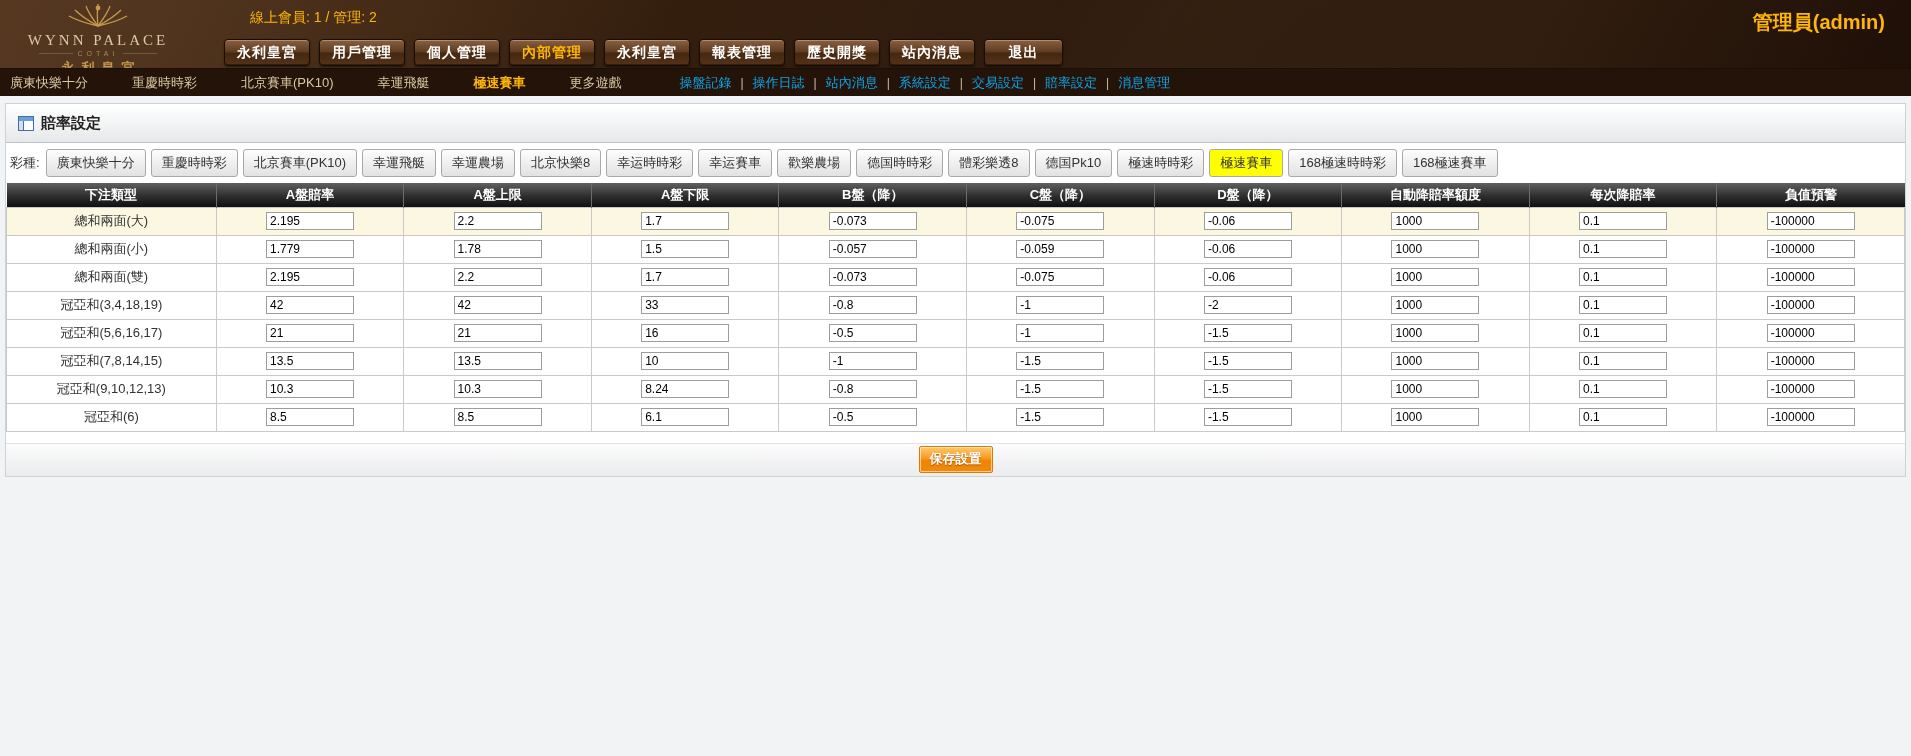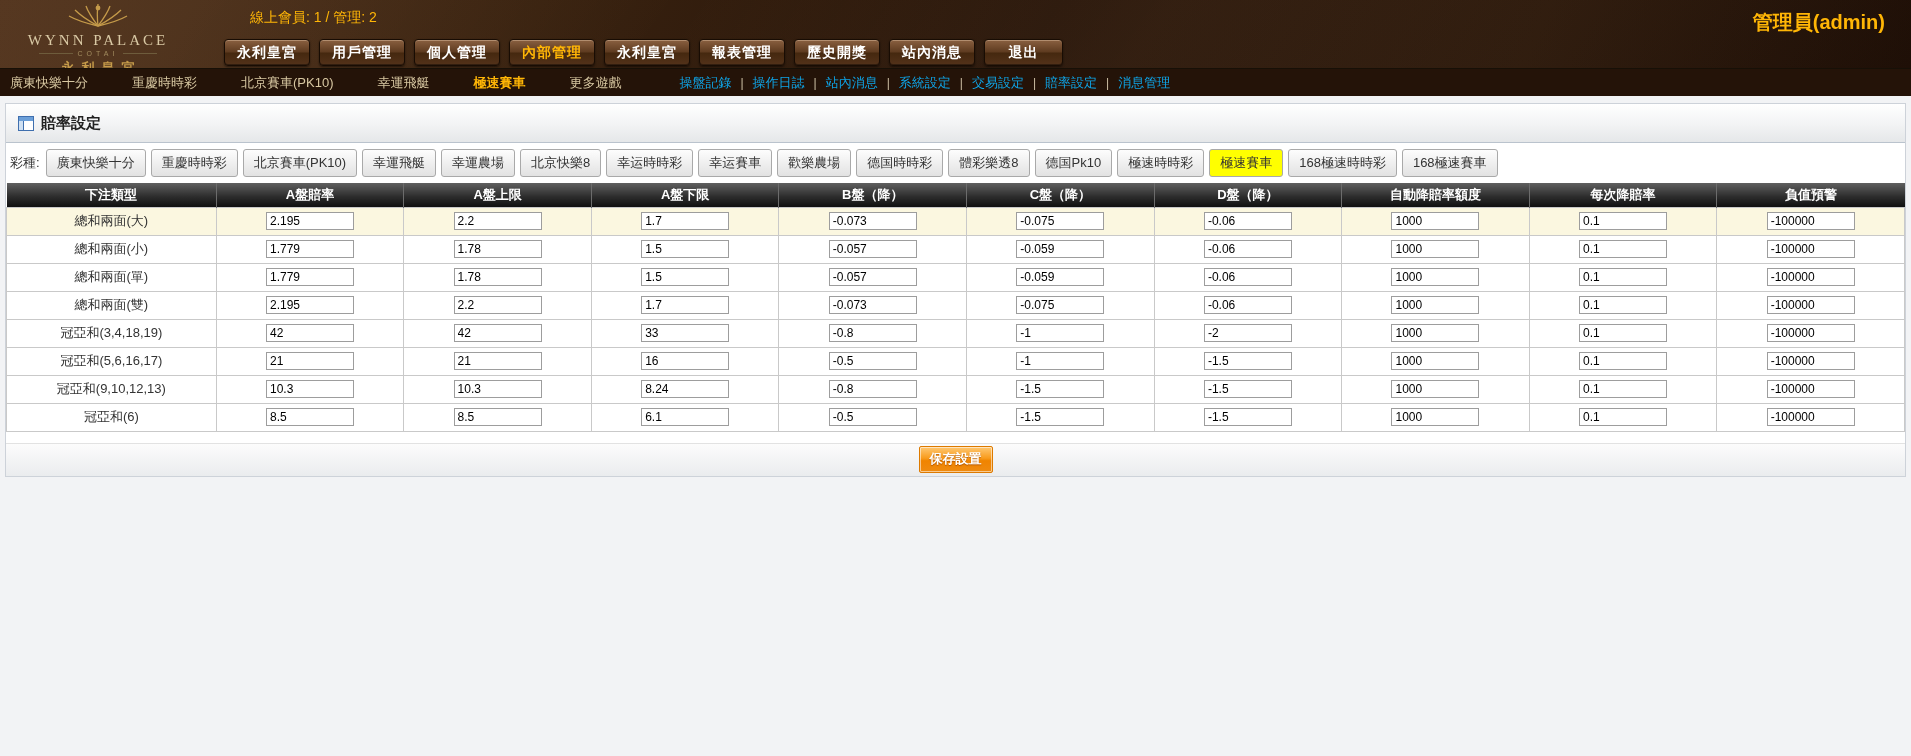--- a/index.html
+++ b/index.html
@@ -243,32 +243,20 @@
             <td><input type="text" class="odds-input" value="1.78" style=""></td>
             <td><input type="text" class="odds-input" value="1.5" style=""></td>
             <td><input type="text" class="odds-input" value="-0.057" style=""></td>
             <td><input type="text" class="odds-input" value="-0.059" style=""></td>
             <td><input type="text" class="odds-input" value="-0.06" style=""></td>
             <td><input type="text" class="odds-input" value="1000" style=""></td>
             <td><input type="text" class="odds-input" value="0.1" style=""></td>
             <td><input type="text" class="odds-input" value="-100000" style=""></td>
           </tr>
           <tr>
-            <td class="label-cell">總和兩面(單)</td>
-            <td><input type="text" class="odds-input" value="1.779" style=""></td>
-            <td><input type="text" class="odds-input" value="1.78" style=""></td>
-            <td><input type="text" class="odds-input" value="1.5" style=""></td>
-            <td><input type="text" class="odds-input" value="-0.057" style=""></td>
-            <td><input type="text" class="odds-input" value="-0.059" style=""></td>
-            <td><input type="text" class="odds-input" value="-0.06" style=""></td>
-            <td><input type="text" class="odds-input" value="1000" style=""></td>
-            <td><input type="text" class="odds-input" value="0.1" style=""></td>
-            <td><input type="text" class="odds-input" value="-100000" style=""></td>
-          </tr>
-          <tr>
             <td class="label-cell">總和兩面(雙)</td>
             <td><input type="text" class="odds-input" value="2.195" style=""></td>
             <td><input type="text" class="odds-input" value="2.2" style=""></td>
             <td><input type="text" class="odds-input" value="1.7" style=""></td>
             <td><input type="text" class="odds-input" value="-0.073" style=""></td>
             <td><input type="text" class="odds-input" value="-0.075" style=""></td>
             <td><input type="text" class="odds-input" value="-0.06" style=""></td>
             <td><input type="text" class="odds-input" value="1000" style=""></td>
             <td><input type="text" class="odds-input" value="0.1" style=""></td>
             <td><input type="text" class="odds-input" value="-100000" style=""></td>
@@ -291,20 +279,32 @@
             <td><input type="text" class="odds-input" value="21" style=""></td>
             <td><input type="text" class="odds-input" value="16" style=""></td>
             <td><input type="text" class="odds-input" value="-0.5" style=""></td>
             <td><input type="text" class="odds-input" value="-1" style=""></td>
             <td><input type="text" class="odds-input" value="-1.5" style=""></td>
             <td><input type="text" class="odds-input" value="1000" style=""></td>
             <td><input type="text" class="odds-input" value="0.1" style=""></td>
             <td><input type="text" class="odds-input" value="-100000" style=""></td>
           </tr>
           <tr>
+            <td class="label-cell">冠亞和(7,8,14,15)</td>
+            <td><input type="text" class="odds-input" value="13.5" style=""></td>
+            <td><input type="text" class="odds-input" value="13.5" style=""></td>
+            <td><input type="text" class="odds-input" value="10" style=""></td>
+            <td><input type="text" class="odds-input" value="-1" style=""></td>
+            <td><input type="text" class="odds-input" value="-1.5" style=""></td>
+            <td><input type="text" class="odds-input" value="-1.5" style=""></td>
+            <td><input type="text" class="odds-input" value="1000" style=""></td>
+            <td><input type="text" class="odds-input" value="0.1" style=""></td>
+            <td><input type="text" class="odds-input" value="-100000" style=""></td>
+          </tr>
+          <tr>
             <td class="label-cell">冠亞和(9,10,12,13)</td>
             <td><input type="text" class="odds-input" value="10.3" style=""></td>
             <td><input type="text" class="odds-input" value="10.3" style=""></td>
             <td><input type="text" class="odds-input" value="8.24" style=""></td>
             <td><input type="text" class="odds-input" value="-0.8" style=""></td>
             <td><input type="text" class="odds-input" value="-1.5" style=""></td>
             <td><input type="text" class="odds-input" value="-1.5" style=""></td>
             <td><input type="text" class="odds-input" value="1000" style=""></td>
             <td><input type="text" class="odds-input" value="0.1" style=""></td>
             <td><input type="text" class="odds-input" value="-100000" style=""></td>

